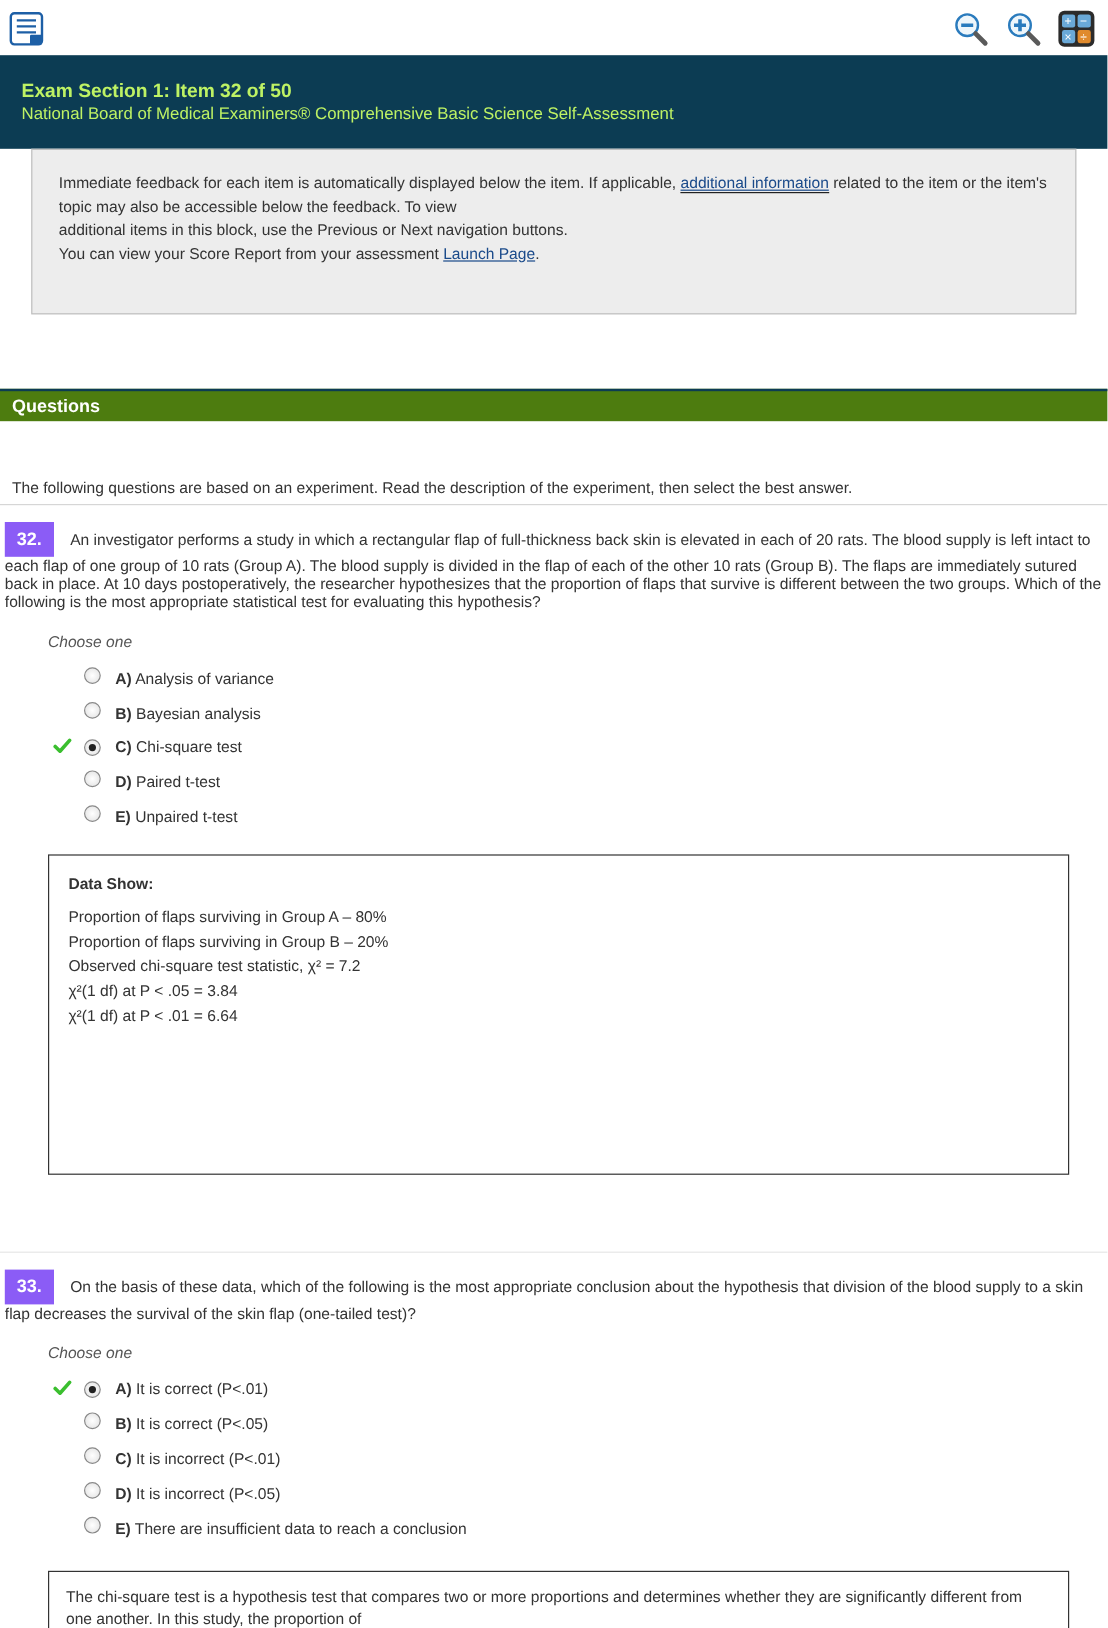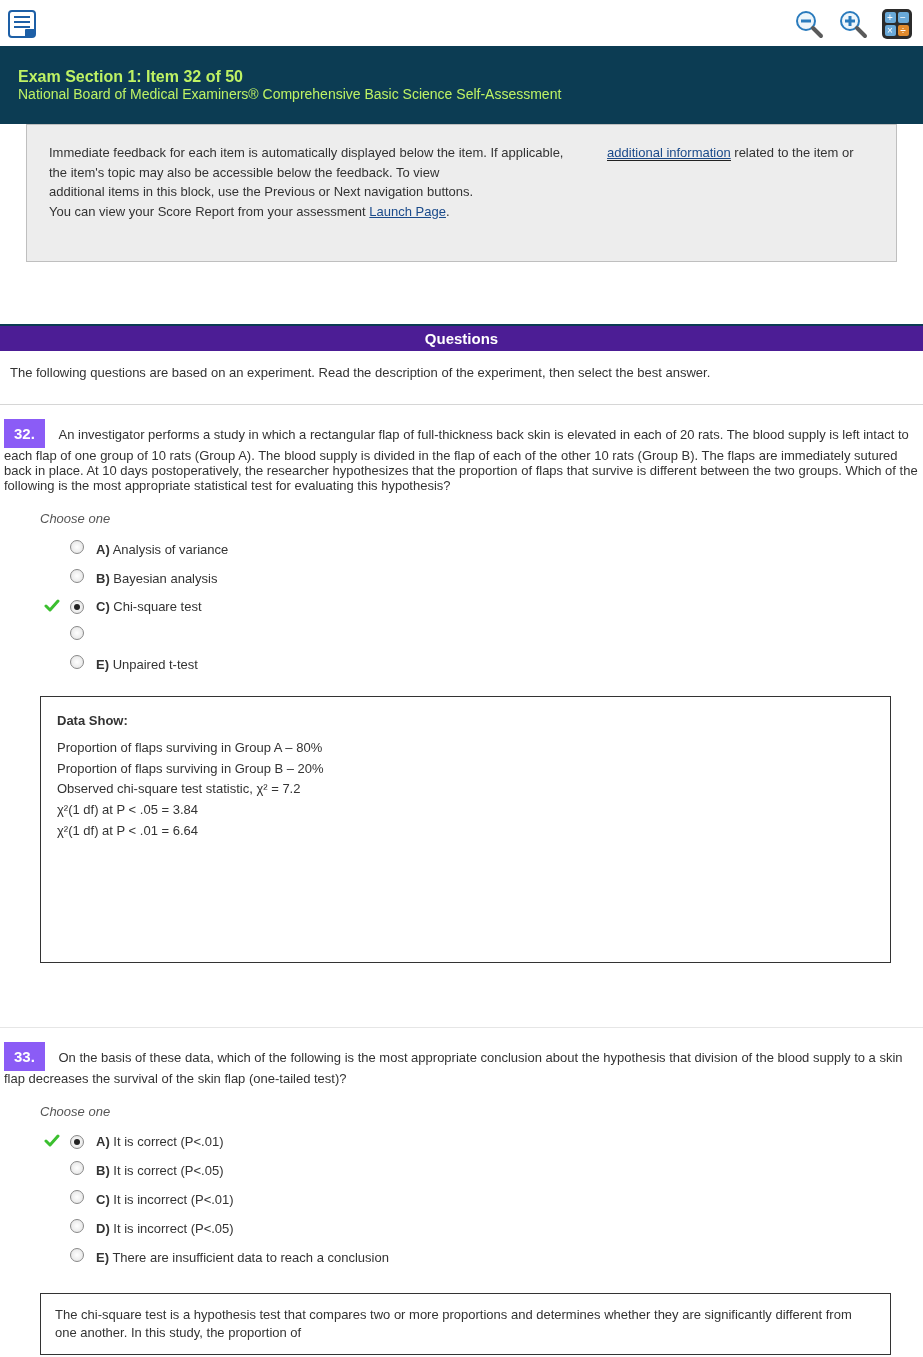--- a/index.html
+++ b/index.html
@@ -37,36 +37,36 @@
   .instruction-box {
     background: #ededed;
     border: 1px solid #bfbfbf;
     padding: 18px 22px 40px;
     line-height: 1.5;
   }
   .instruction-box a.link {
     color: #1a4a8a;
     text-decoration: underline;
   }
-  .link.blackline { color: #222; border-bottom: 1px solid #222; text-decoration: none; margin-left: 40px; }
+  .link.blackline { color: #222; border-bottom: 1px solid #222; text-decoration: none; }
   
   .section-spacer { height: 62px; }
   .section-bar {
-    background: #4c1d95;
+    background: #4d7c0f;
     color: #ffffff;
     font-weight: bold;
     font-size: 15px;
     padding: 4px 10px;
     border-top: 2px solid #0c3c53;
-    text-align: center;
   }
   .section-subline {
     border-bottom: 1px solid #d6d6d6;
-    padding: 14px 10px 24px;
+    padding: 14px 10px 6px;
     color: #333;
+    margin-top: 34px;
   }
   
   .q-block { padding: 0 4px 26px; }
   .q-num {
     display: inline-block;
     background: #8b5cf6;
     color: #ffffff;
     font-weight: bold;
     font-size: 15px;
     padding: 6px 10px;
@@ -206,20 +206,21 @@
         <svg width="16" height="16" viewBox="0 0 16 16">
             <path d="M2 8 L6 12 L14 3" stroke="#3bbf2f" stroke-width="3" fill="none" stroke-linecap="round" stroke-linejoin="round"></path>
           </svg>
       </span>
       <span class="radio"><span class="radio-btn sel"></span></span>
       <span class="label"><b>C)</b> <span>Chi-square test</span></span>
     </div>
     <div class="opt-row">
       <span class="tick"></span>
       <span class="radio"><span class="radio-btn"></span></span>
+      <span class="label"><b>D)</b> <span>Paired t-test</span></span>
     </div>
     <div class="opt-row">
       <span class="tick"></span>
       <span class="radio"><span class="radio-btn"></span></span>
       <span class="label"><b>E)</b> <span>Unpaired t-test</span></span>
     </div>
   </div>
 
   <div class="data-box">
     <div class="data-box-title">Data Show:</div>

